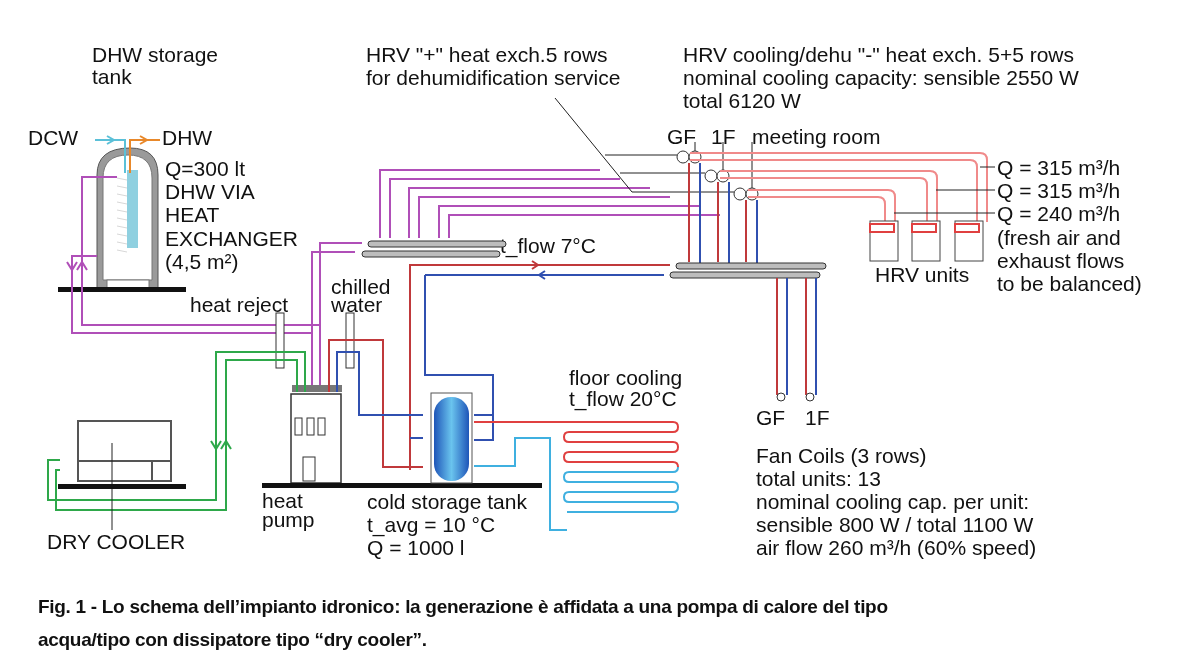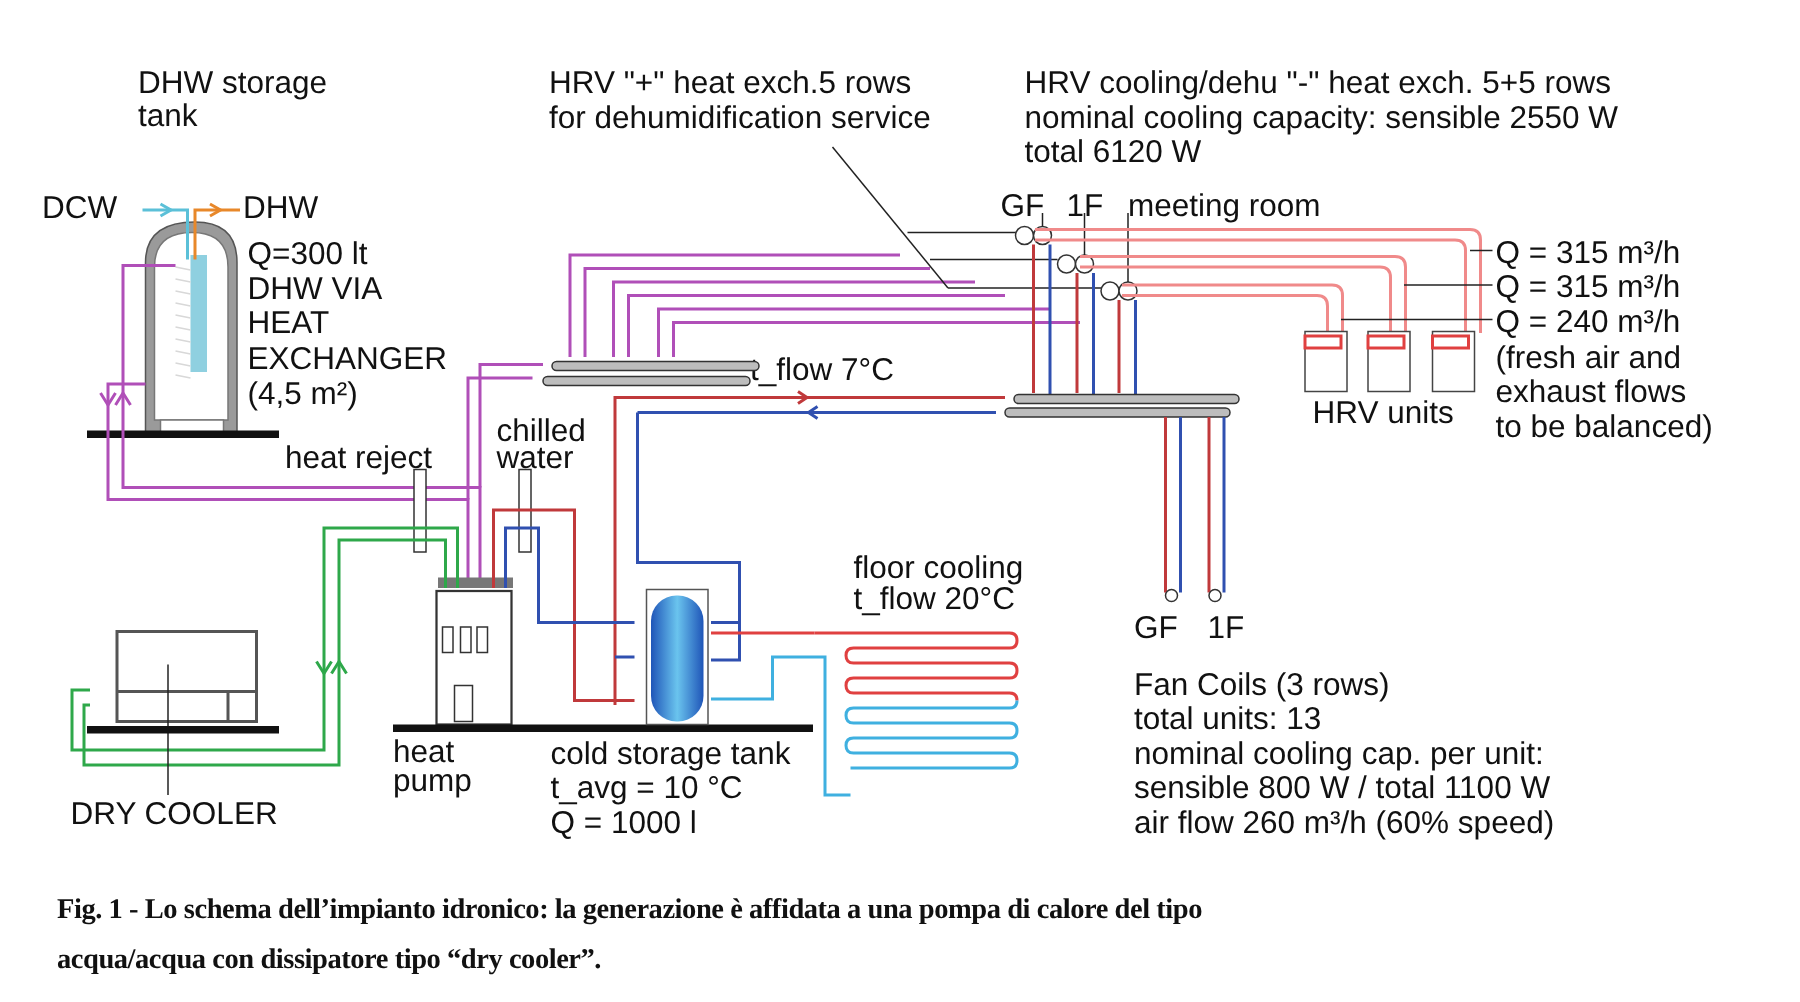--- a/index.html
+++ b/index.html
@@ -1,19 +1,19 @@
 <!DOCTYPE html>
 <html><head>
   <meta charset="utf-8">
   <style>
     html, body { margin: 0; padding: 0; background: #ffffff; }
     body { width: 1200px; height: 668px; position: relative; overflow: hidden; font-family: "Liberation Sans", sans-serif; }
     #diagram { position: absolute; left: 0; top: 0; width: 1200px; height: 580px; }
     .lbl { font-family: "Liberation Sans", sans-serif; font-size: 21px; fill: #111; }
-    .caption { position: absolute; left: 38px; top: 590px; width: 1140px; font-family: Liberation Serif, serif; font-weight: bold; font-size: 19px; line-height: 33px; color: #111; letter-spacing: -0.3px; }
+    .caption { position: absolute; left: 38px; top: 590px; width: 1140px; font-family: Liberation Sans, sans-serif; font-weight: bold; font-size: 19px; line-height: 33px; color: #111; letter-spacing: -0.3px; }
     .pipe { fill: none; stroke-width: 2; }
     .manifold { fill: #bdbdbd; stroke: #333; stroke-width: 1; }
     .base { fill: #111; }
   </style>
 </head>
 <body>
 
 <svg id="diagram" viewBox="0 0 1200 580" xmlns="http://www.w3.org/2000/svg">
   <defs>
     <linearGradient id="tankBlue" x1="0" x2="1" y1="0" y2="0">
@@ -235,14 +235,14 @@
   <path class="pipe" stroke="#3fb0e0" d="M474 466 L515 466 L515 438 L550 438 L550 530 L567 530"></path>
 
   <g fill="none" stroke-width="2">
     <path stroke="#e04040" d="M543 422 L673 422 Q678 422 678 427 Q678 432 673 432 L569 432 Q564 432 564 437 Q564 442 569 442 L673 442 Q678 442 678 447 Q678 452 673 452 L569 452 Q564 452 564 457 Q564 462 569 462 L673 462 Q678 462 678 467"></path>
     <path stroke="#3fb0e0" d="M678 467 Q678 472 673 472 L569 472 Q564 472 564 477 Q564 482 569 482 L673 482 Q678 482 678 487 Q678 492 673 492 L569 492 Q564 492 564 497 Q564 502 569 502 L673 502 Q678 502 678 507 Q678 512 673 512 L567 512"></path>
   </g>
 </svg>
 
 <div class="caption">
   <div>Fig. 1 - Lo schema dell’impianto idronico: la generazione è affidata a una pompa di calore del tipo</div>
-  <div>acqua/acqua con dissipatore tipo “dry cooler”.</div>
+  <div>acqua/tipo con dissipatore tipo “dry cooler”.</div>
 </div>
 
 </body></html>

